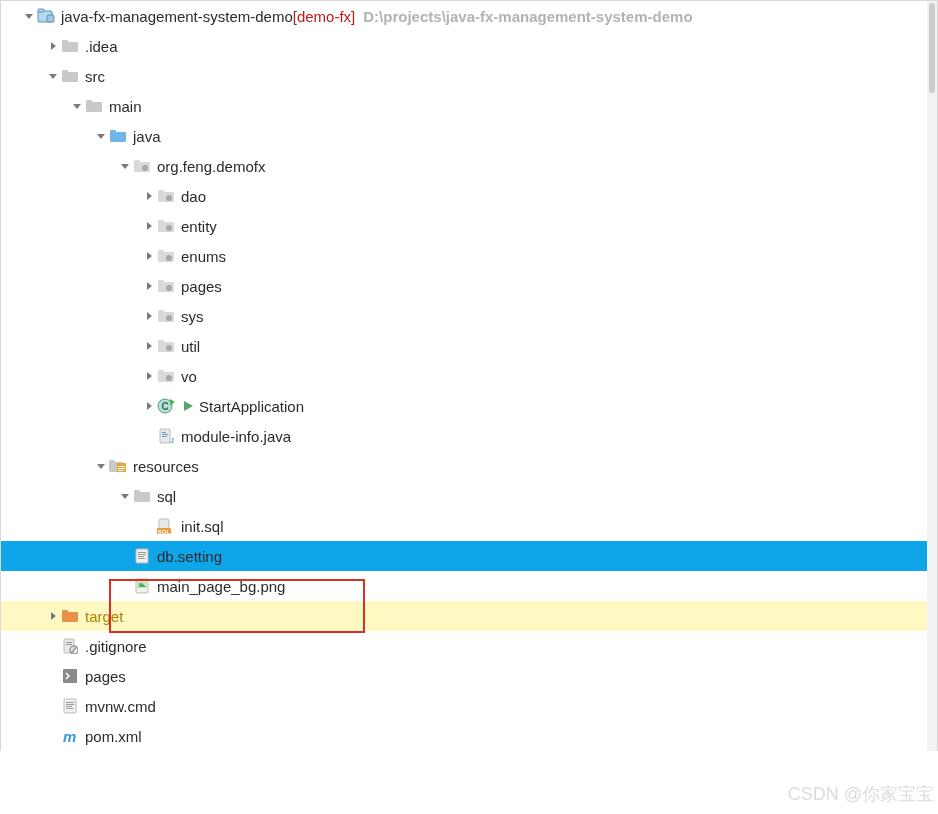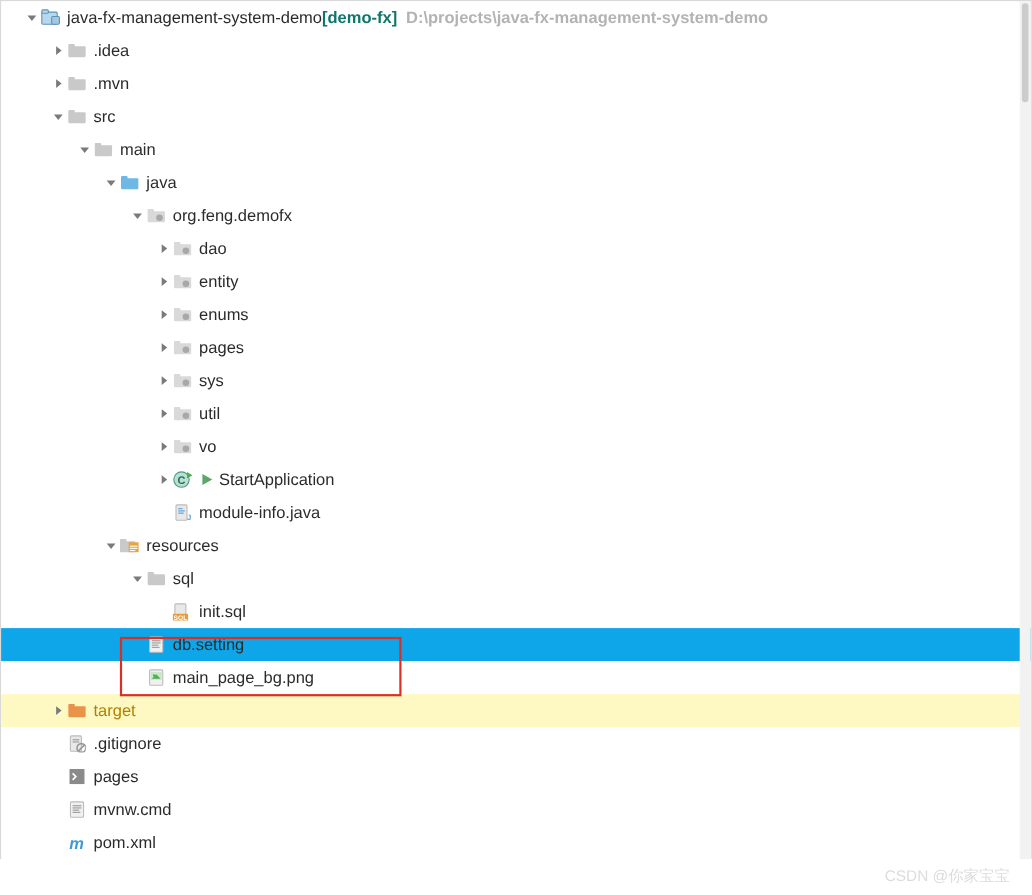--- a/index.html
+++ b/index.html
@@ -54,28 +54,28 @@
   .overlay-icon {
     width: 14px;
     height: 14px;
     display: inline-flex;
     align-items: center;
     justify-content: center;
     margin-right: 4px;
     flex-shrink: 0;
   }
   .label { color: #2b2b2b; text-align: right; }
-  .module-suffix { color: #0f766e; font-weight: bold; }
+  .module-suffix { color: #b91c1c; font-weight: normal; }
   .path { color: #b3b3b3; margin-left: 8px; font-weight: bold; }
   .excluded .label { color: #b08000; }
   .watermark {
     position: absolute;
-    right: 20px;
+    right: 4px;
     bottom: 8px;
-    font-size: 14px;
+    font-size: 18px;
     color: #dcdcdc;
     font-family: "Microsoft YaHei", sans-serif;
   }
   .red-box {
     position: absolute;
     border: 2px solid #d93025;
     pointer-events: none;
   }
   .scrollbar-track {
     position: absolute;
@@ -132,35 +132,20 @@
           <rect x="0" y="3" width="16" height="10" rx="1" fill="#c9c9c9"></rect>
           <rect x="0" y="1" width="6" height="3" rx="1" fill="#c9c9c9"></rect>
         </svg>
       </span>
       <span class="label">.idea</span>
     </div>
     <div class="row">
       <span class="indent" style="width: 44px;"></span>
       <span class="arrow">
         <svg width="10" height="10" viewBox="0 0 10 10">
-          <polygon points="3,1 8,5 3,9" fill="#7a7a7a"></polygon>
-        </svg>
-      </span>
-      <span class="icon">
-        <svg width="16" height="14" viewBox="0 0 16 14">
-          <rect x="0" y="3" width="16" height="10" rx="1" fill="#c9c9c9"></rect>
-          <rect x="0" y="1" width="6" height="3" rx="1" fill="#c9c9c9"></rect>
-        </svg>
-      </span>
-      <span class="label">.mvn</span>
-    </div>
-    <div class="row">
-      <span class="indent" style="width: 44px;"></span>
-      <span class="arrow">
-        <svg width="10" height="10" viewBox="0 0 10 10">
           <polygon points="1,3 9,3 5,8" fill="#7a7a7a"></polygon>
         </svg>
       </span>
       <span class="icon">
         <svg width="16" height="14" viewBox="0 0 16 14">
           <rect x="0" y="3" width="16" height="10" rx="1" fill="#c9c9c9"></rect>
           <rect x="0" y="1" width="6" height="3" rx="1" fill="#c9c9c9"></rect>
         </svg>
       </span>
       <span class="label">src</span>

